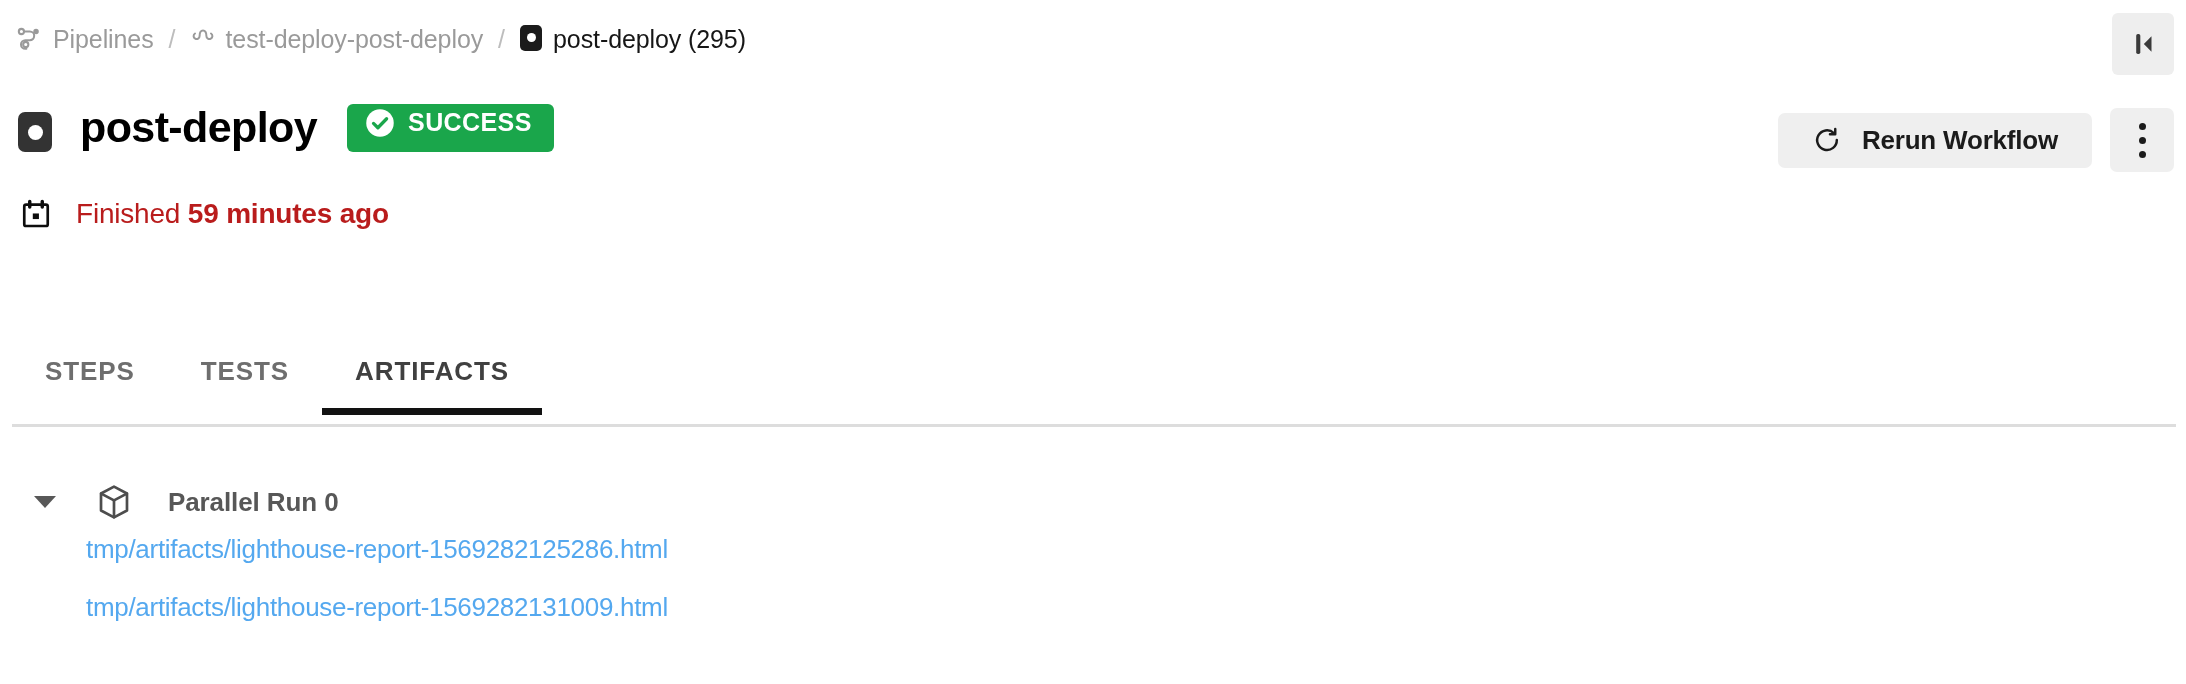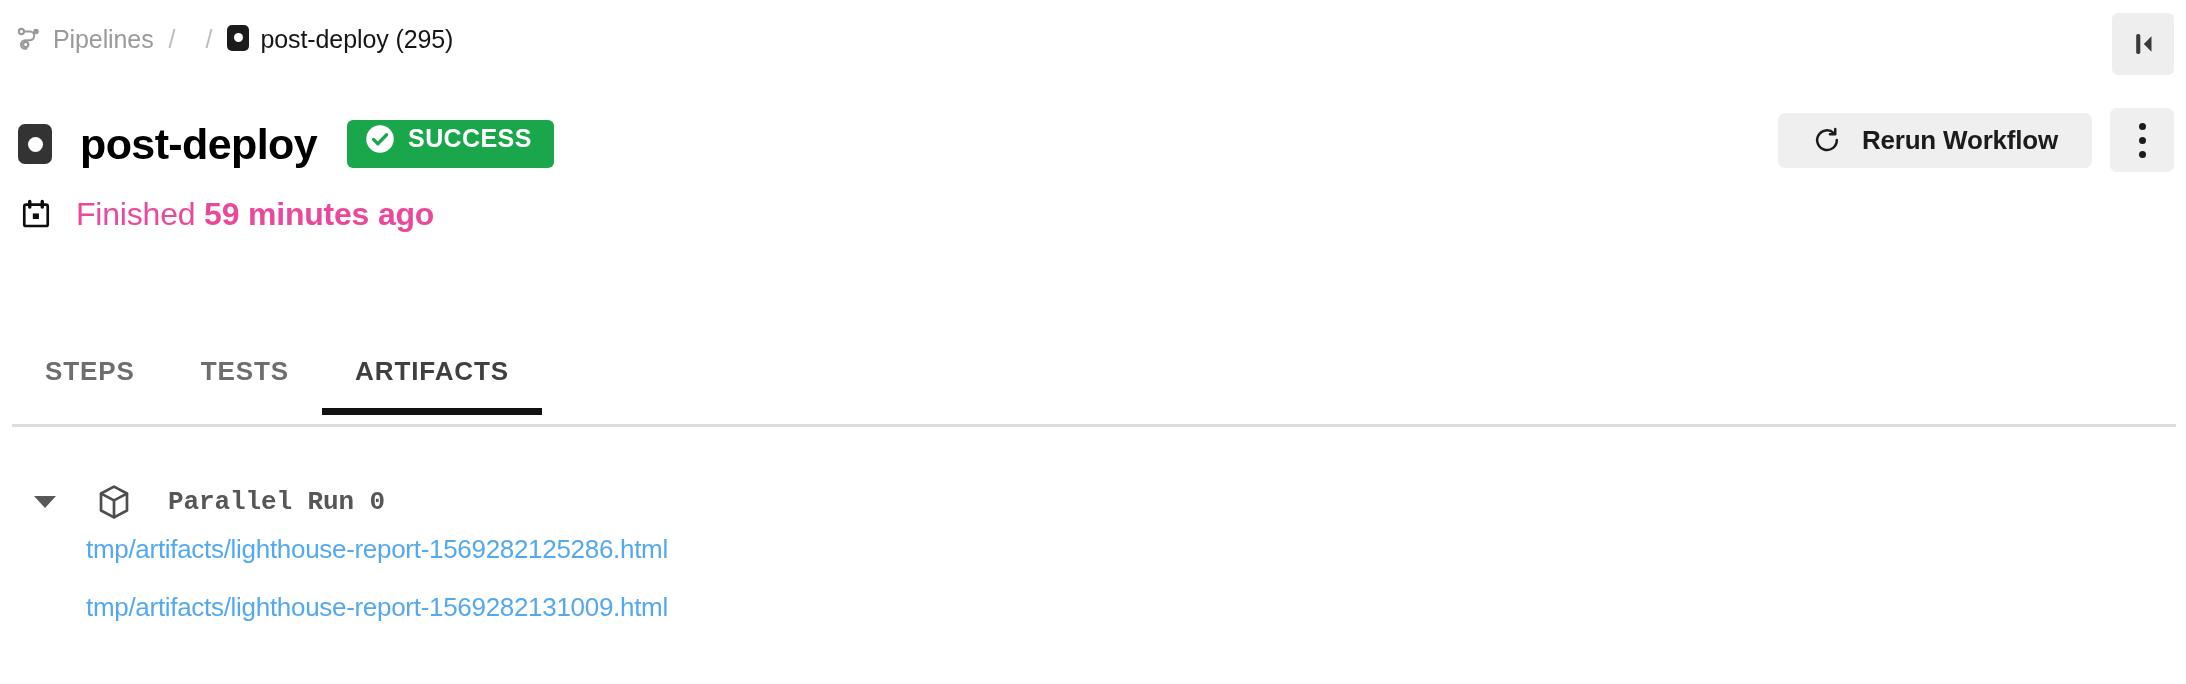--- a/index.html
+++ b/index.html
@@ -82,24 +82,24 @@
     display: flex;
     align-items: center;
     justify-content: center;
     cursor: pointer;
   }
   .collapse-btn svg { width: 34px; height: 34px; display: block; }
 
   
   .title-row {
     position: absolute;
-    top: 112px;
+    top: 88px;
     left: 18px;
     display: flex;
-    align-items: center;
+    align-items: flex-end;
     height: 64px;
   }
   .title-chip {
     width: 34px;
     height: 40px;
     background: #333333;
     border-radius: 7px;
     display: flex;
     align-items: center;
     justify-content: center;
@@ -197,22 +197,22 @@
     position: absolute;
     top: 192px;
     left: 20px;
     display: flex;
     align-items: center;
     gap: 24px;
     height: 44px;
   }
   .ic-calendar { width: 32px; height: 32px; display: block; }
   .finished-text {
-    font-size: 32px;
-    color: #ec4899;
+    font-size: 28px;
+    color: #b91c1c;
     letter-spacing: -0.2px;
   }
   .finished-text b { font-weight: bold; }
 
   
   .tabs {
     position: absolute;
     top: 346px;
     left: 12px;
     display: flex;
@@ -274,21 +274,20 @@
     margin-right: 39px;
     flex: none;
   }
   .ic-cube { width: 38px; height: 38px; display: block; flex: none; }
   .group-label {
     margin-left: 35px;
     font-size: 26px;
     font-weight: bold;
     color: #575757;
     letter-spacing: -0.1px;
-    font-family: Liberation Mono, monospace;
   }
   .artifact-list {
     margin-top: 10px;
     padding-left: 68px;
   }
   .artifact-link {
     display: block;
     font-size: 26px;
     color: #54a8ef;
     text-decoration: none;
@@ -311,20 +310,28 @@
           <circle cx="18.5" cy="6" r="1.6" fill="#9a9a9a"></circle>
           <circle cx="9" cy="18" r="2.4"></circle>
           <path d="M7.4 6h5.4a4 4 0 0 1 0 8H8.6a4 4 0 0 0 0 8h1"></path>
         </svg>
       </span>
       <span class="crumb-link">Pipelines</span>
     </span>
 
     <span class="crumb-sep">/</span>
 
+    <span class="crumb">
+      <span>
+        <svg class="ic-branch" viewBox="0 0 24 24" fill="none" stroke="#9a9a9a" stroke-width="2" stroke-linecap="round" stroke-linejoin="round">
+          <path d="M4 8.5a3 3 0 1 0 4.6 2.5c0-3.2 1.3-5.5 3.4-5.5s3.4 2.3 3.4 5.5a3 3 0 1 0 4.6-2.5"></path>
+        </svg>
+      </span>
+      <span class="crumb-link">test-deploy-post-deploy</span>
+    </span>
 
     <span class="crumb-sep">/</span>
 
     <span class="crumb">
       <span class="job-chip">
           <i></i>
         </span>
       <span class="crumb-current">post-deploy (295)</span>
     </span>
 

